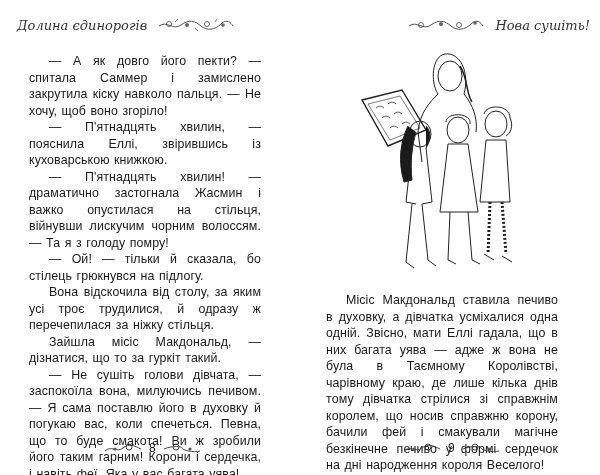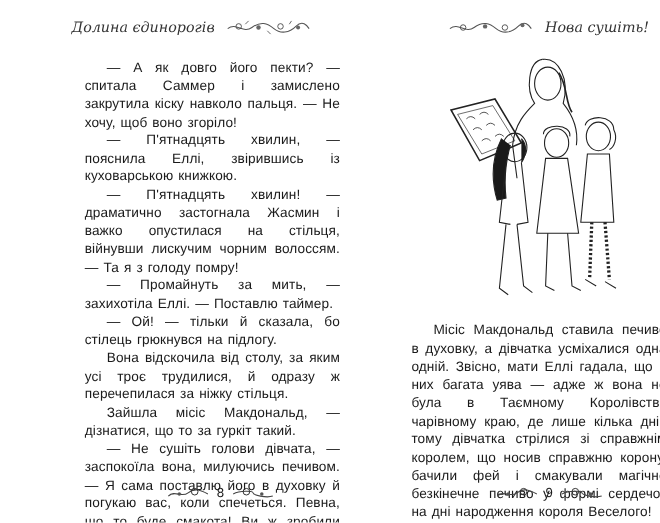--- a/index.html
+++ b/index.html
@@ -4,21 +4,21 @@
 <style>
   html, body { margin: 0; padding: 0; }
   body {
     width: 600px; height: 475px; overflow: hidden;
     background: #ffffff;
     font-family: "Liberation Sans", sans-serif;
     color: #1a1a1a;
     position: relative;
   }
   .spread { position: absolute; inset: 0; display: flex; }
-  .page { position: relative; width: 300px; height: 475px; margin-left: 48px; }
+  .page { position: relative; width: 300px; height: 475px; }
   .running-head {
     position: absolute; top: 14px; height: 22px;
     display: flex; align-items: center;
     font-family: "DejaVu Serif", serif; font-style: italic;
     font-size: 13px; color: #333;
   }
   .page-left .running-head { left: 17px; }
   .page-right .running-head { right: 10px; }
   .ornament { display: inline-block; width: 78px; height: 14px; margin: 0 10px; }
   .body-text {
@@ -54,21 +54,20 @@
         <circle cx="50" cy="6" r="2.5" fill="none" stroke="#444" stroke-width="0.8"></circle>
         <circle cx="66" cy="7" r="1.8" fill="#666"></circle>
         <path d="M18 4 l3 -3 M38 10 l3 3 M58 4 l2 -3" stroke="#555" stroke-width="0.8"></path>
       </svg>
     </div>
 
     <div class="body-text">
       <p>— А як довго його пекти? — спитала Саммер і замислено закрутила кіску навколо пальця. — Не хочу, щоб воно згоріло!</p>
       <p>— П'ятнадцять хвилин, — пояснила Еллі, звірившись із куховарською книжкою.</p>
       <p>— П'ятнадцять хвилин! — драматично застогнала Жасмин і важко опустилася на стільця, війнувши лискучим чорним волоссям. — Та я з голоду помру!</p>
-      <p>— Промайнуть за мить, — захихотіла Еллі. — Поставлю таймер.</p>
       <p>— Ой! — тільки й сказала, бо стілець грюкнувся на підлогу.</p>
       <p>Вона відскочила від столу, за яким усі троє трудилися, й одразу ж перечепилася за ніжку стільця.</p>
       <p>Зайшла місіс Макдональд, — дізнатися, що то за гуркіт такий.</p>
       <p>— Не сушіть голови дівчата, — заспокоїла вона, милуючись печивом. — Я сама поставлю його в духовку й погукаю вас, коли спечеться. Певна, що то буде смакота! Ви ж зробили його таким гарним! Корони і сердечка, і навіть феї. Яка у вас багата уява!</p>
     </div>
 
     <div class="folio">
       <svg class="orn" viewBox="0 0 40 12">
         <path d="M2 9 C8 3, 14 11, 20 6 S32 4, 38 7" stroke="#444" stroke-width="1" fill="none"></path>
         <circle cx="26" cy="5" r="3" fill="none" stroke="#333" stroke-width="0.9"></circle>

